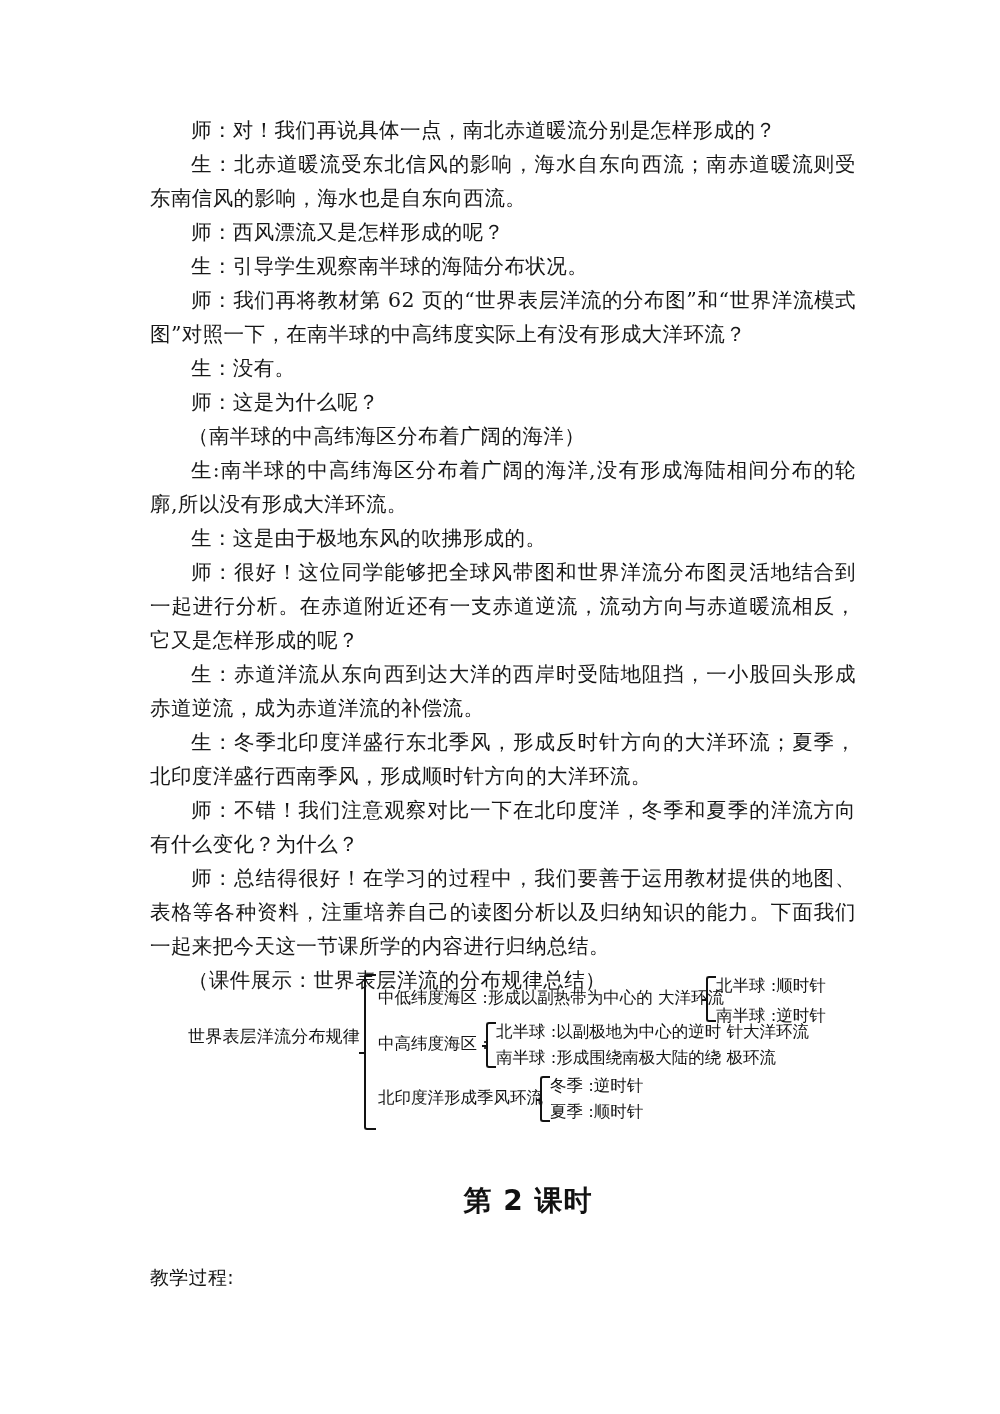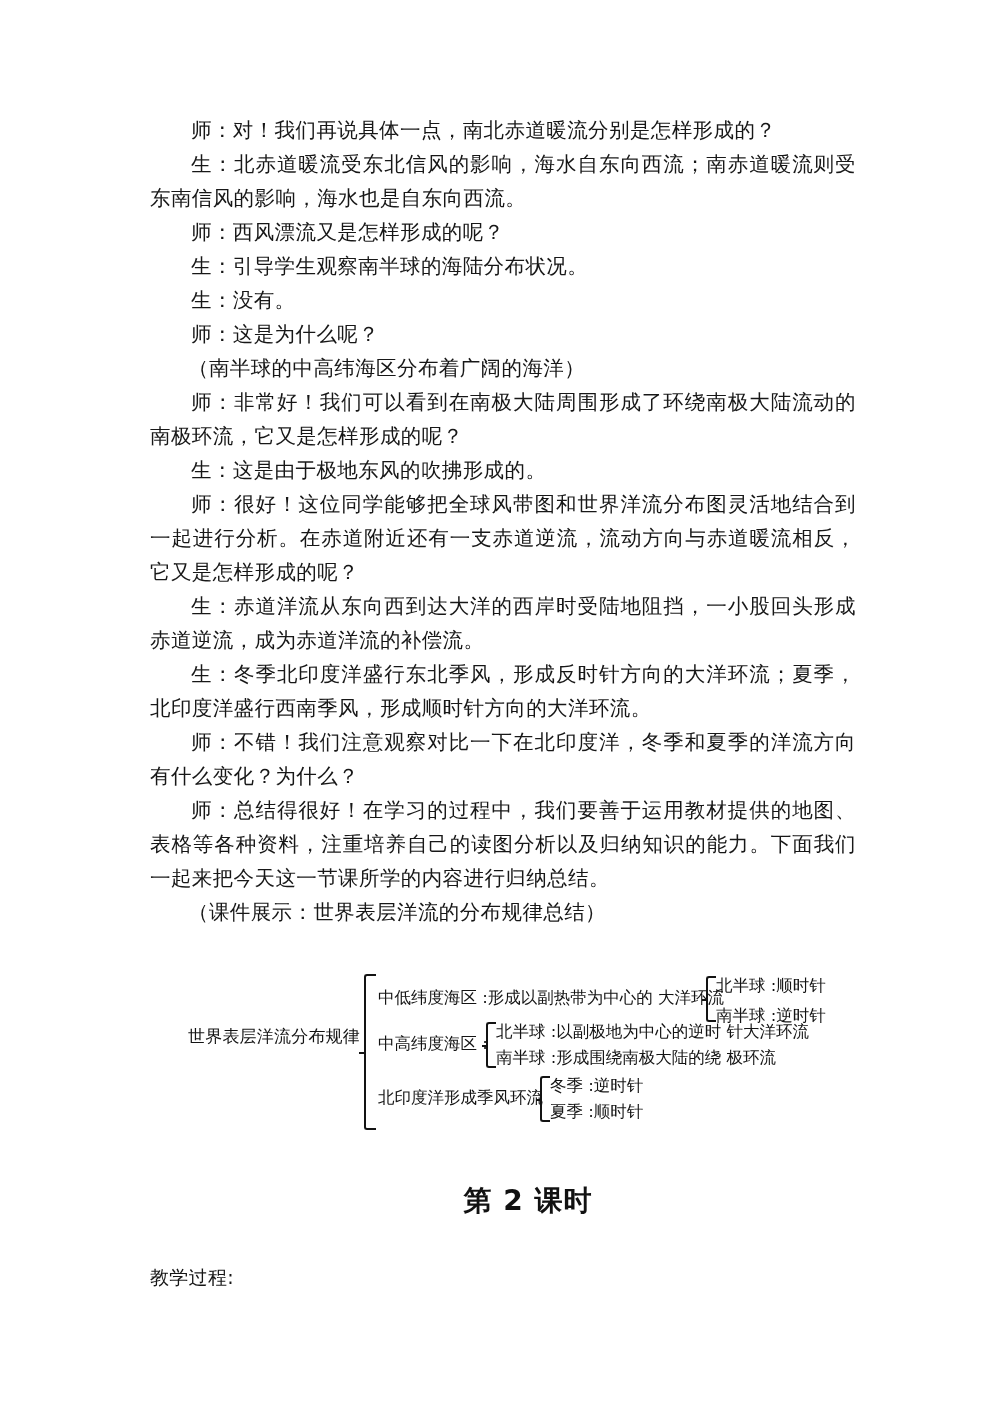--- a/index.html
+++ b/index.html
@@ -139,24 +139,25 @@
 </head>
 <body>
 
 <div class="page">
 
   <div class="textblock">
     <p class="para indent2">师：对！我们再说具体一点，南北赤道暖流分别是怎样形成的？</p>
     <p class="para indent2">生：北赤道暖流受东北信风的影响，海水自东向西流；南赤道暖流则受东南信风的影响，海水也是自东向西流。</p>
     <p class="para indent2">师：西风漂流又是怎样形成的呢？</p>
     <p class="para indent2">生：引导学生观察南半球的海陆分布状况。</p>
+    <p class="para indent2">师：我们再将教材第 62 页的“世界表层洋流的分布图”和“世界洋流模式图”对照一下，在南半球的中高纬度实际上有没有形成大洋环流？</p>
     <p class="para indent2">生：没有。</p>
     <p class="para indent2">师：这是为什么呢？</p>
     <p class="para indent1">（南半球的中高纬海区分布着广阔的海洋）</p>
-    <p class="para indent2">师：非常好！我们可以看到在南极大陆周围形成了环绕南极大陆流动的南极环流，它又是怎样形成的呢？</p>
+    <p class="para indent2">生:南半球的中高纬海区分布着广阔的海洋,没有形成海陆相间分布的轮廓,所以没有形成大洋环流。</p>
     <p class="para indent2">生：这是由于极地东风的吹拂形成的。</p>
     <p class="para indent2">师：很好！这位同学能够把全球风带图和世界洋流分布图灵活地结合到一起进行分析。在赤道附近还有一支赤道逆流，流动方向与赤道暖流相反，它又是怎样形成的呢？</p>
     <p class="para indent2">生：赤道洋流从东向西到达大洋的西岸时受陆地阻挡，一小股回头形成赤道逆流，成为赤道洋流的补偿流。</p>
     <p class="para indent2">生：冬季北印度洋盛行东北季风，形成反时针方向的大洋环流；夏季，北印度洋盛行西南季风，形成顺时针方向的大洋环流。</p>
     <p class="para indent2">师：不错！我们注意观察对比一下在北印度洋，冬季和夏季的洋流方向有什么变化？为什么？</p>
     <p class="para indent2">师：总结得很好！在学习的过程中，我们要善于运用教材提供的地图、表格等各种资料，注重培养自己的读图分析以及归纳知识的能力。下面我们一起来把今天这一节课所学的内容进行归纳总结。</p>
     <p class="para indent1">（课件展示：世界表层洋流的分布规律总结）</p>
   </div>
 
   <div class="diagram">

